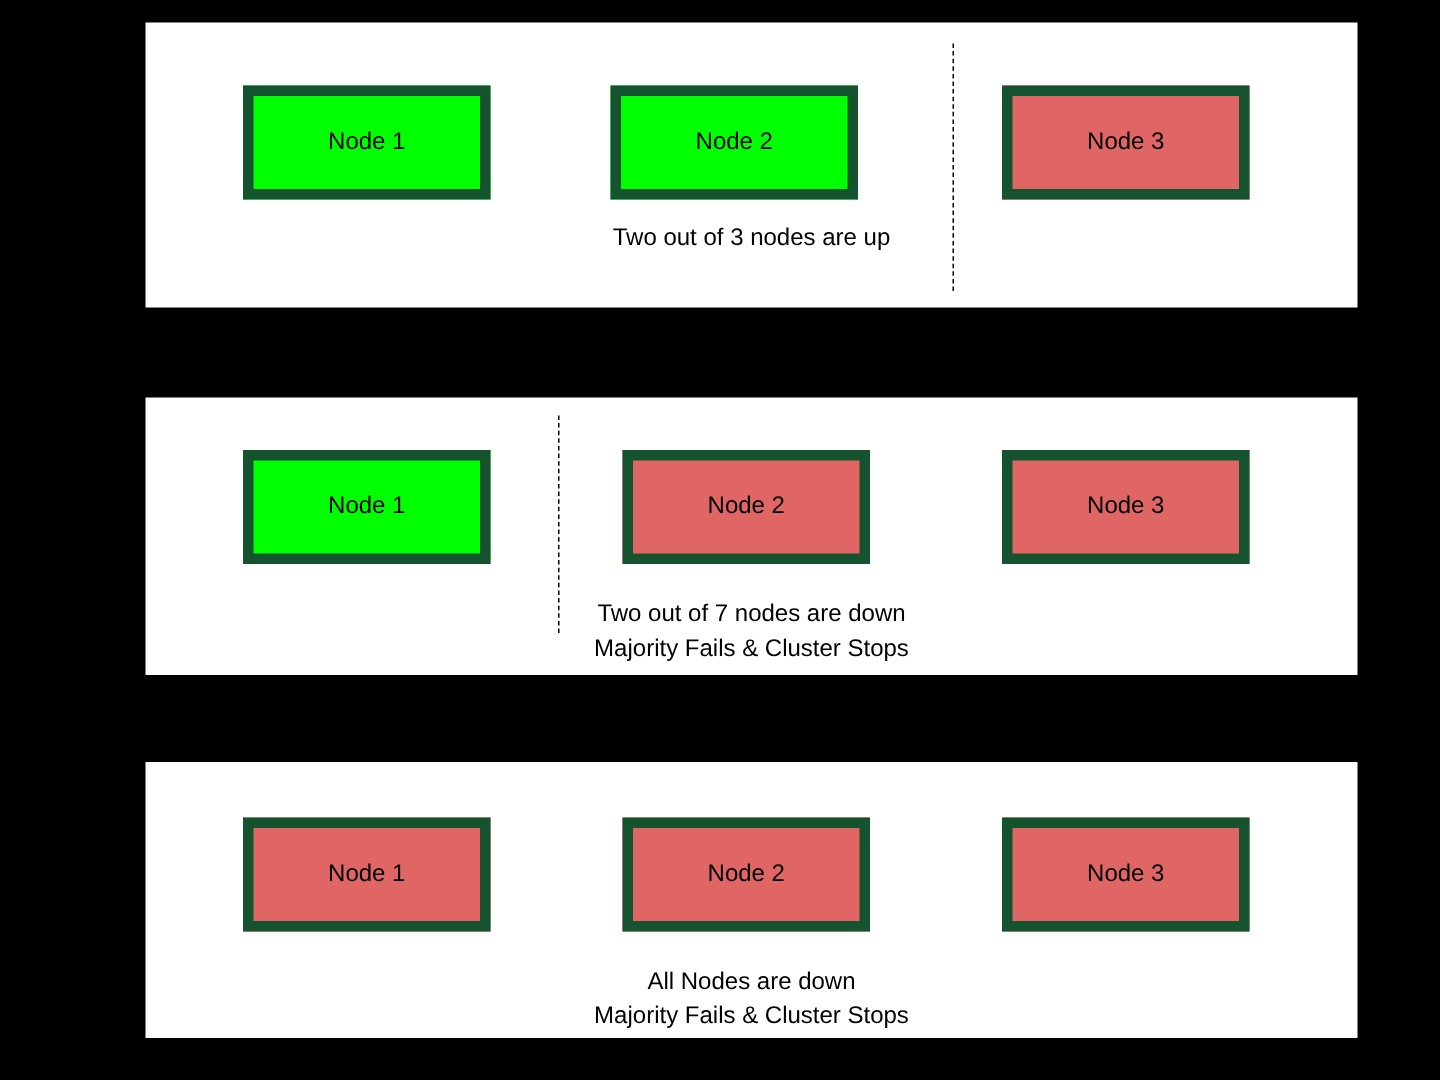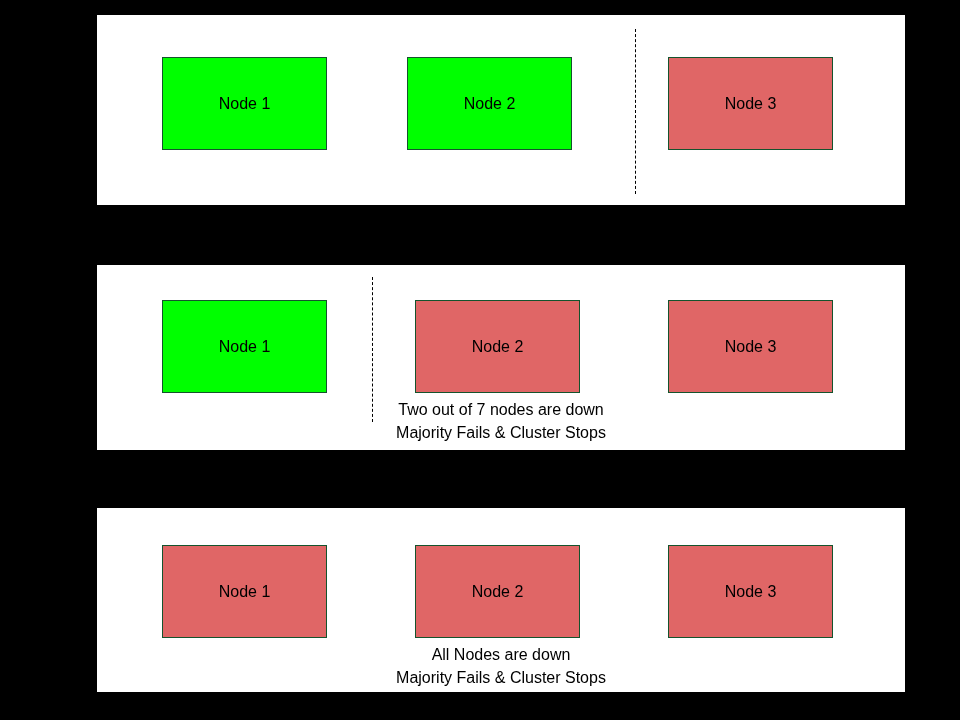--- a/index.html
+++ b/index.html
@@ -16,22 +16,22 @@
     left: 97px;
     width: 808px;
     background: #ffffff;
   }
   .panel-1 { top: 15px;  height: 190px; }
   .panel-2 { top: 265px; height: 185px; }
   .panel-3 { top: 508px; height: 184px; }
   .node {
     position: absolute;
     width: 165px;
-    height: 93px;
-    border: 1px solid #14532d;
+    height: 76px;
+    border: 7px solid #14532d;
     display: flex;
     align-items: center;
     justify-content: center;
     font-size: 16px;
   }
   .divider {
     position: absolute;
     width: 0;
     border-left: 1px dashed #000000;
   }
@@ -52,20 +52,21 @@
     <span>Node 1</span>
   </div>
   <div class="node" style="left: 310px; top: 42px; background: rgb(0, 255, 0);">
     <span>Node 2</span>
   </div>
   <div class="node" style="left: 571px; top: 42px; background: rgb(224, 102, 102);">
     <span>Node 3</span>
   </div>
   <div class="divider" style="left:538px; top:14px; height:165px;"></div>
   <div class="caption" style="top:132px;">
+    <div>Two out of 3 nodes are up</div>
   </div>
 </div>
 
 <div class="panel panel-2" style="background: rgb(255, 255, 255);">
   <div class="node" style="left: 65px; top: 35px; background: rgb(0, 255, 0);">
     <span>Node 1</span>
   </div>
   <div class="node" style="left: 318px; top: 35px; background: rgb(224, 102, 102);">
     <span>Node 2</span>
   </div>

